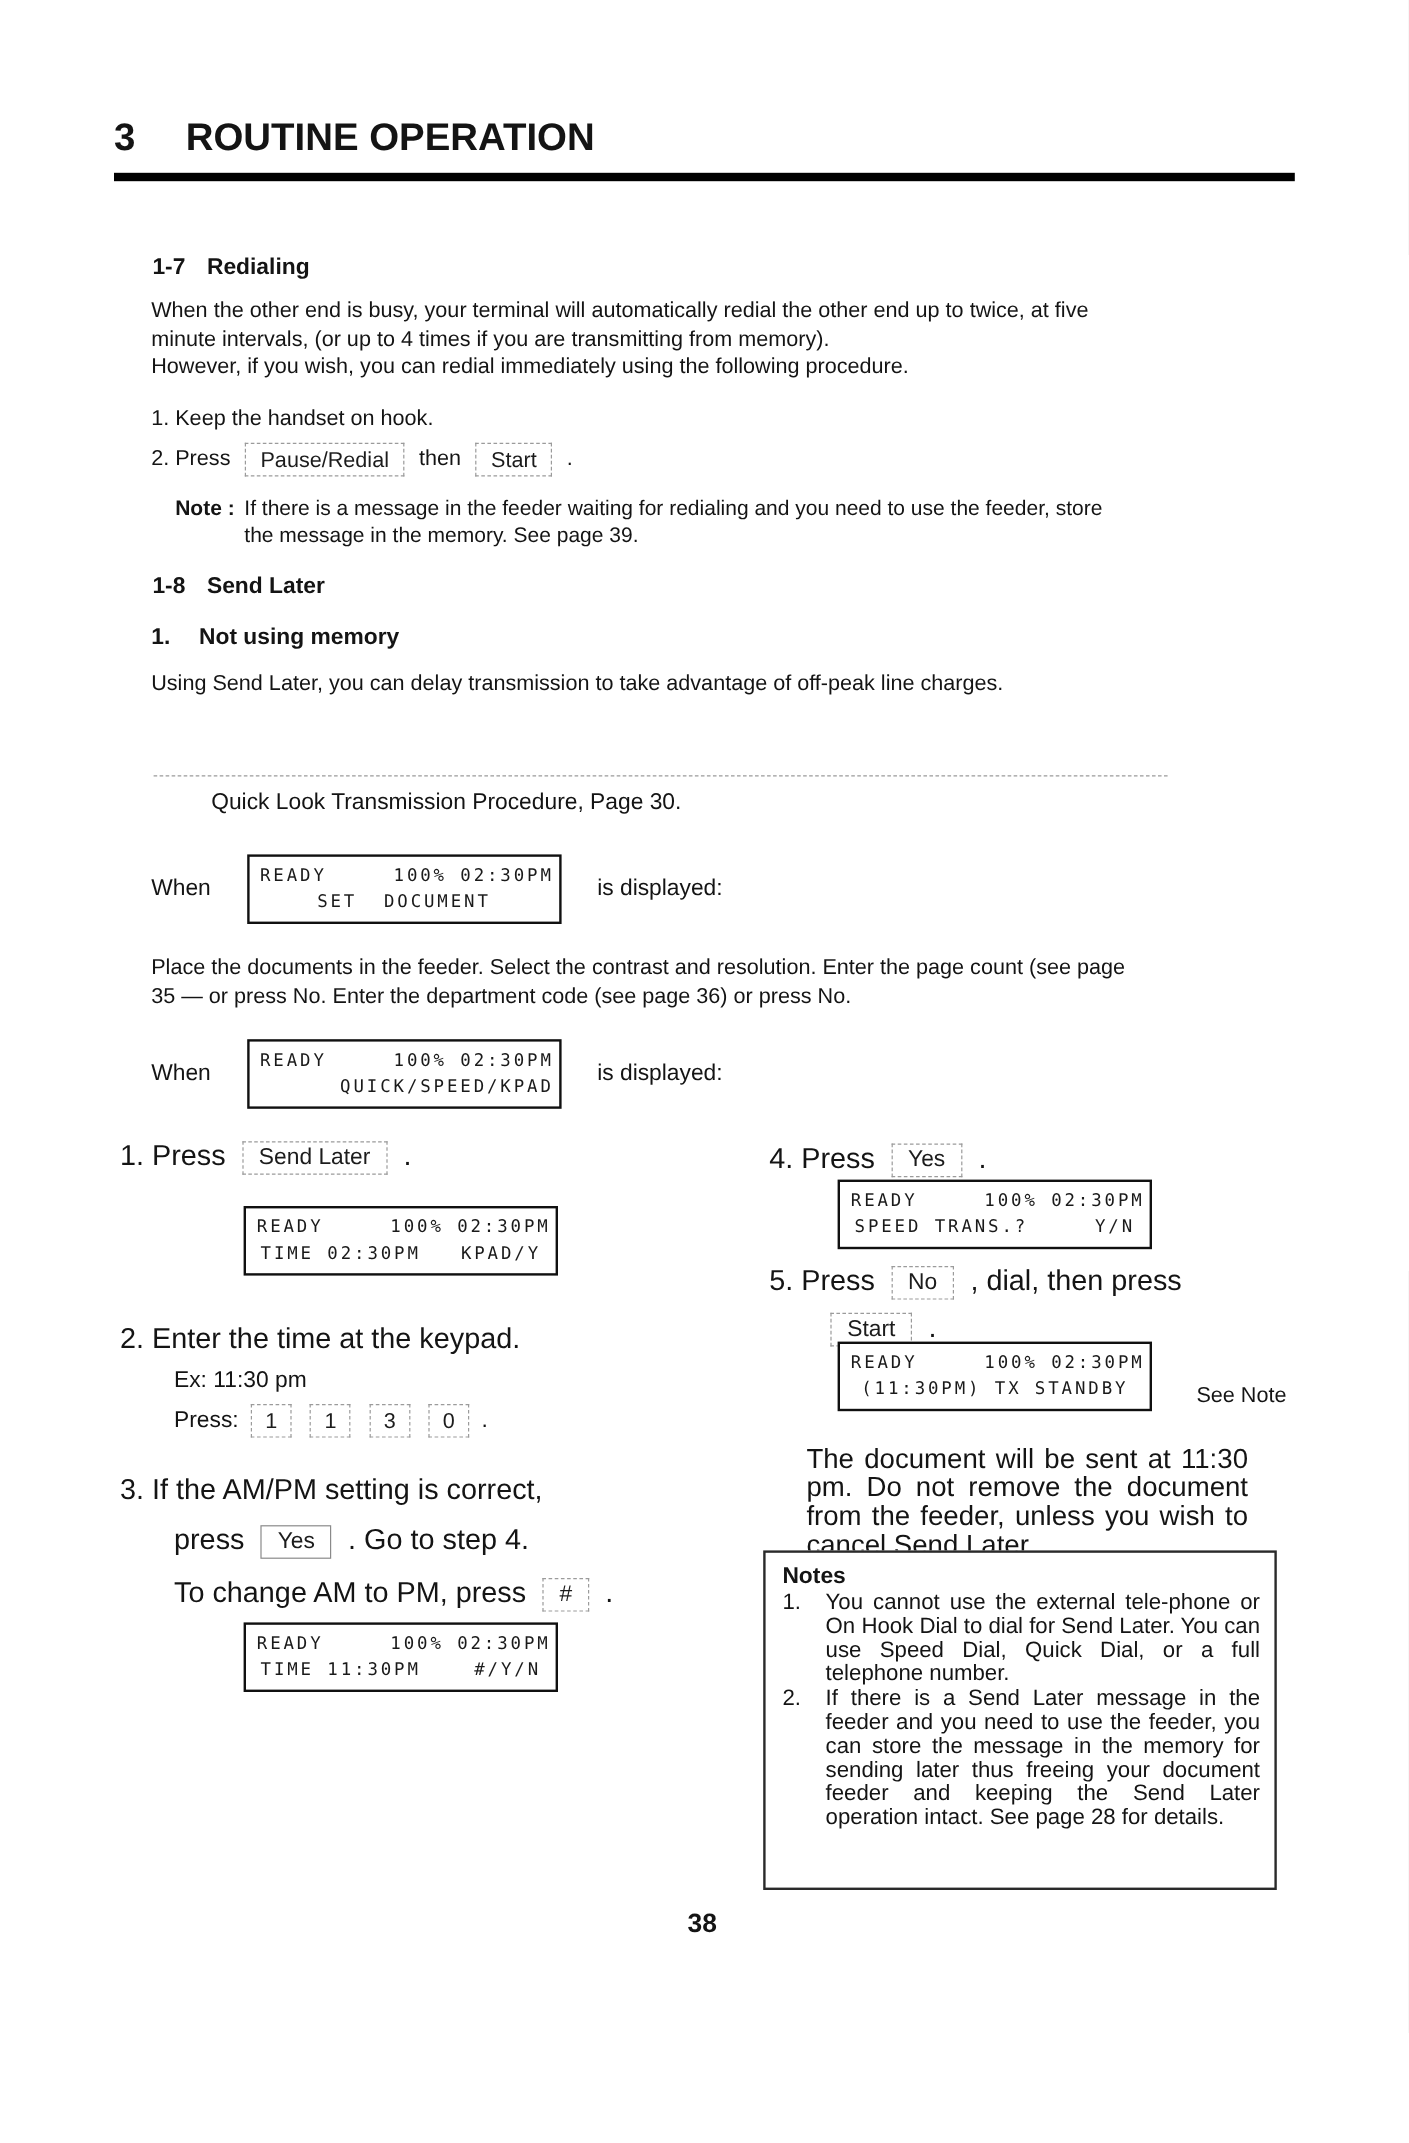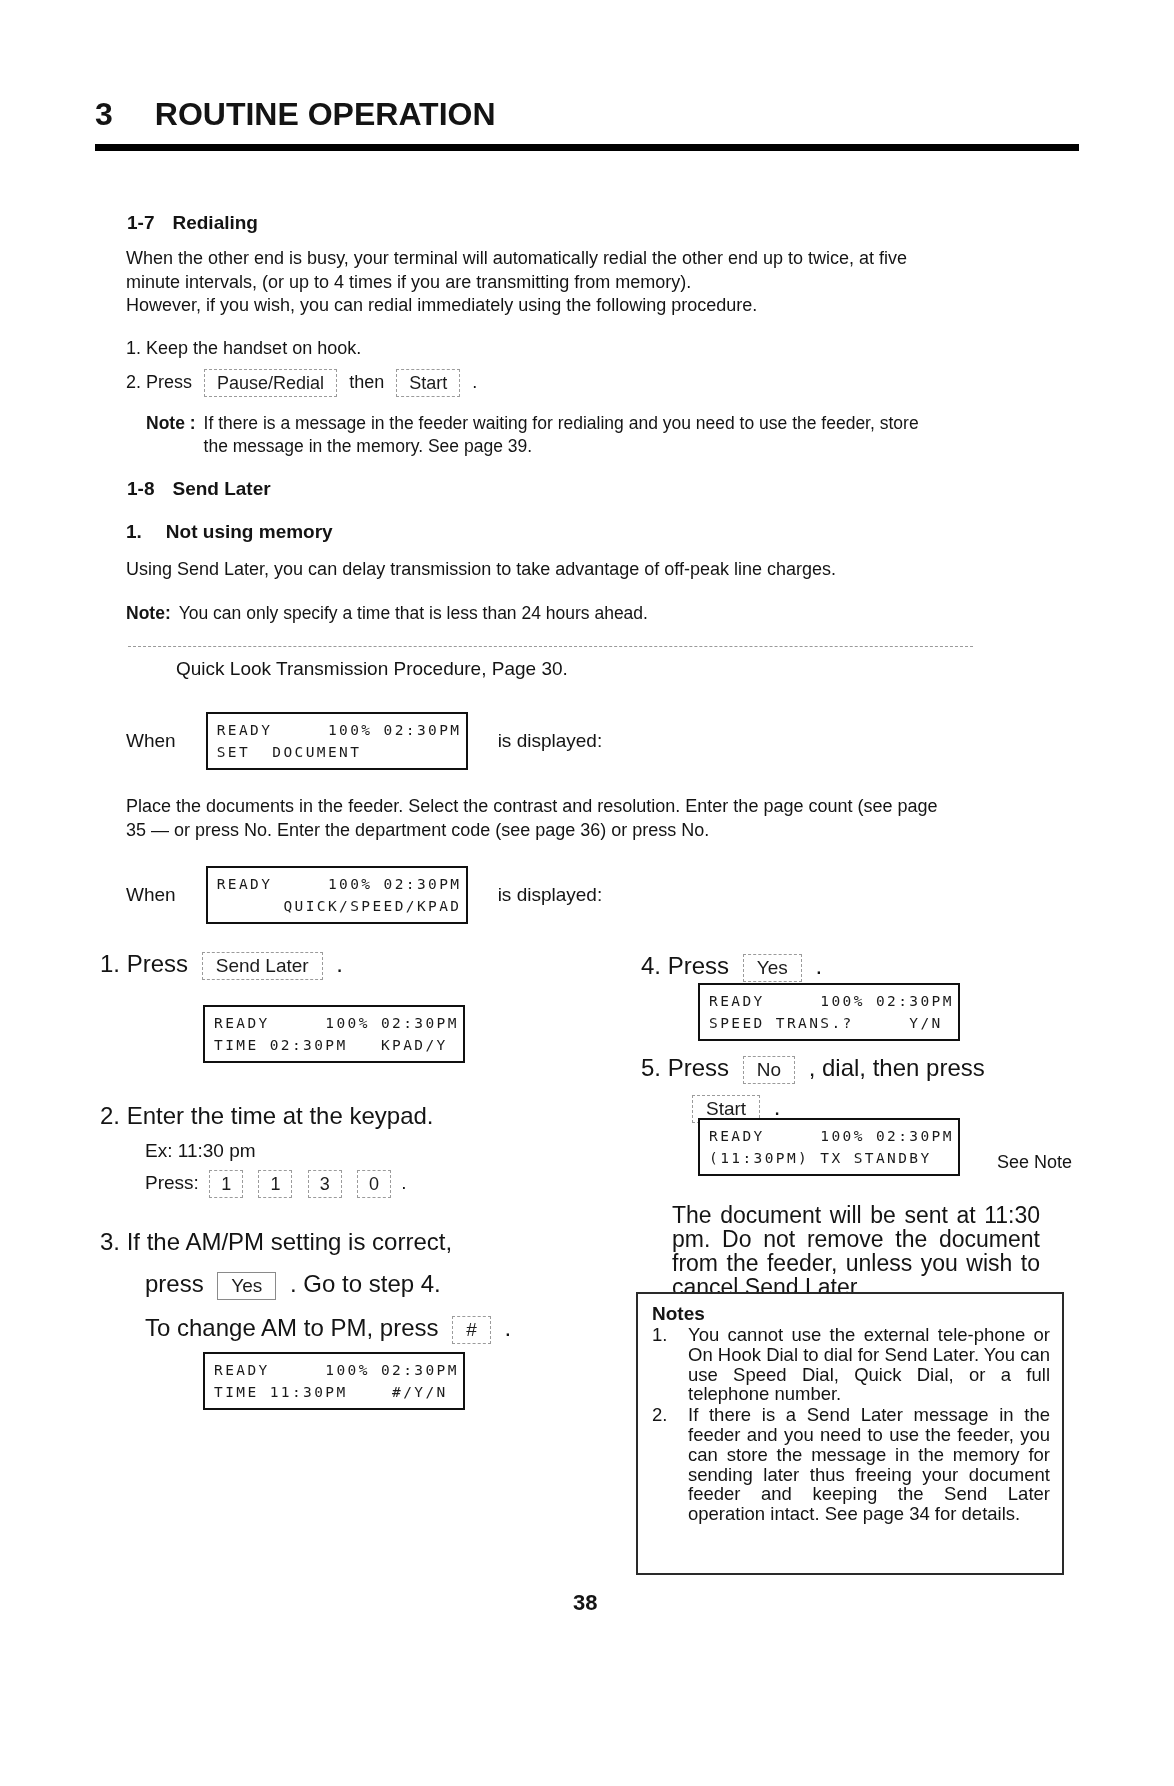--- a/index.html
+++ b/index.html
@@ -26,21 +26,21 @@
   .note-row { display:flex; font-size:17.5px; line-height:23px; }
   .note-label { font-weight:bold; white-space:nowrap; margin-right:8px; }
   .nowrap-lines { white-space:pre-line; }
 
   
   .quicklook { border-top:1px dashed #9a9a9a; }
   .quicklook .ql-text { padding:11px 0 0 48px; font-size:19px; }
 
   
   .lcd { border:2px solid #101010; background:#fff; width:262px;
-    padding:5px 9px; box-sizing:border-box; }
+    padding:5px 9px; box-sizing:border-box;text-align:center; }
   .lcd-line { font-family:"DejaVu Sans Mono", monospace; font-size:14.5px;
     letter-spacing:2.4px; white-space:pre; line-height:22px; color:#1a1a1a; }
 
   .when-row { display:flex; align-items:center; gap:30px; font-size:19px; }
 
   
   .key { display:inline-block; border:1px dashed #9b9b9b; padding:2px 12px;
     margin:0 7px; font-size:18px; line-height:22px; vertical-align:middle;
     color:#1c1c1c; background:#fff; }
   .key.solid { border:1px solid #8a8a8a; }
@@ -105,24 +105,20 @@
     <span>Send Later</span>
   </div>
 
   <div class="abs h3" style="left:126px; top:521px;">
     <span>1.</span>
     <span>Not using memory</span>
   </div>
 
   <div class="abs body" style="left:126px; top:558px; width:846px;">Using Send Later, you can delay transmission to take advantage of off-peak line charges.</div>
 
-  <div class="abs note-row" style="left:126px; top:602px;">
-    <span class="note-label">Note:</span>
-    <span>You can only specify a time that is less than 24 hours ahead.</span>
-  </div>
 
   <div class="abs quicklook" style="left:128px; top:646px; width:845px;">
     <div class="ql-text">Quick Look Transmission Procedure, Page 30.</div>
   </div>
 
   <div class="abs when-row" style="left:126px; top:712px;">
     <span>When</span>
     <div class="lcd">
       <div class="lcd-line">READY     100% 02:30PM</div>
       <div class="lcd-line">SET  DOCUMENT</div>
@@ -217,19 +213,19 @@
   <div class="abs justified" style="left:672px; top:1203px; width:368px; font-size:23px; line-height:24px;">The document will be sent at 11:30 pm. Do not remove the document from the feeder, unless you wish to cancel Send Later.</div>
 
   <div class="abs notes-box" style="left:636px; top:1292px; width:428px; height:283px;">
     <div class="notes-title">Notes</div>
     <div class="note-item">
       <span class="num">1.</span>
       <span class="txt">You cannot use the external tele-phone or On Hook Dial to dial for Send Later.  You can use Speed Dial, Quick Dial, or a full telephone number.</span>
     </div>
     <div class="note-item">
       <span class="num">2.</span>
-      <span class="txt">If there is a Send Later message in the feeder and you need to use the feeder, you can store the message in the memory for sending later thus freeing your document feeder and keeping the Send Later operation intact.  See page 34 for details.</span>
+      <span class="txt">If there is a Send Later message in the feeder and you need to use the feeder, you can store the message in the memory for sending later thus freeing your document feeder and keeping the Send Later operation intact.  See page 28 for details.</span>
     </div>
   </div>
 
   <div class="abs page-num" style="left:573px; top:1590px;">38</div>
 
 </div>
 
 </body></html>

